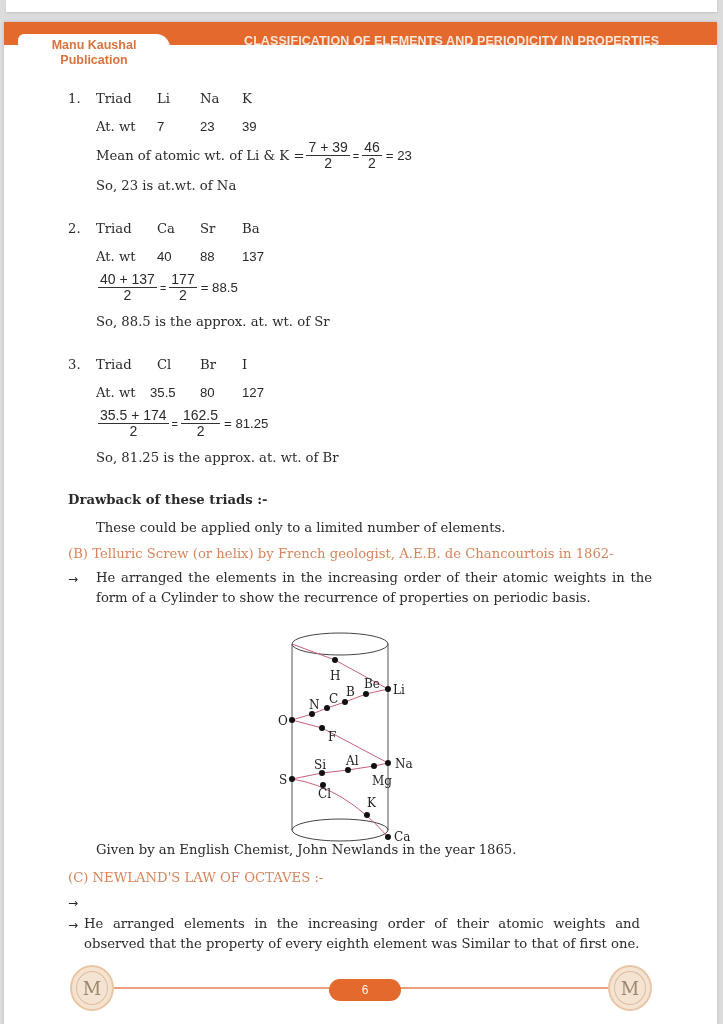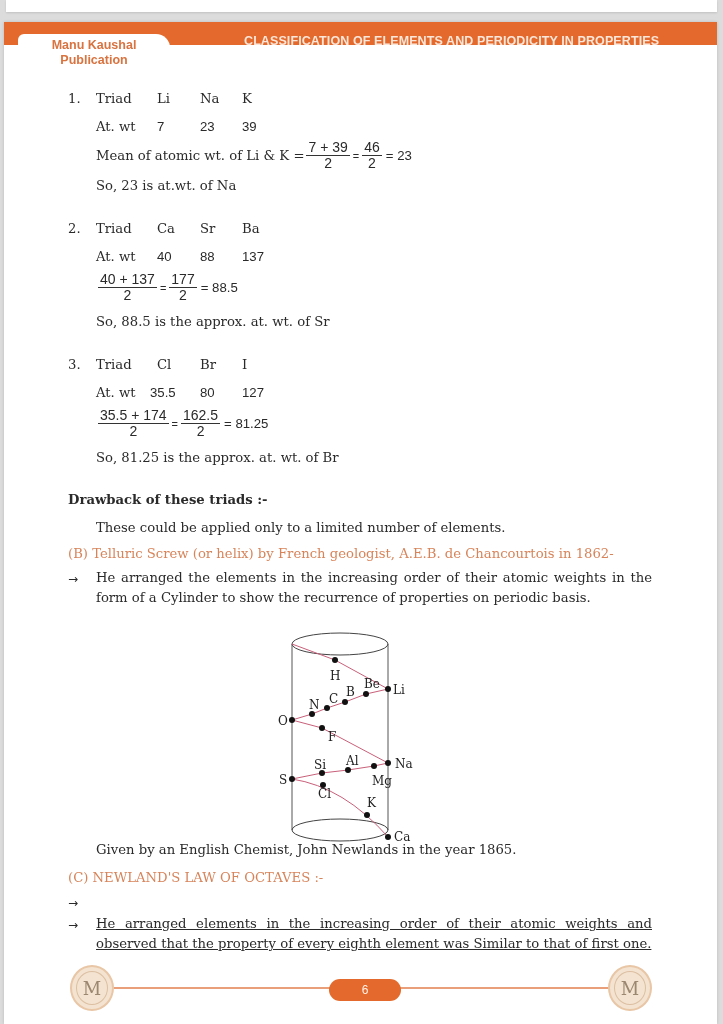--- a/index.html
+++ b/index.html
@@ -244,21 +244,21 @@
         <text x="44" y="176">Cl</text>
         <text x="93" y="185">K</text>
         <text x="120" y="219">Ca</text>
       </g>
     </svg>
 
     <span class="abs orange" style="left:64px;top:848px;">(C)  NEWLAND'S LAW OF OCTAVES :-</span>
     <span class="abs arrow" style="left:64px;top:874px;">→</span>
     <span class="abs" style="left:92px;top:820px;">Given by an English Chemist, John Newlands in the year 1865.</span>
     <span class="abs arrow" style="left:64px;top:896px;">→</span>
-    <div class="para" style="left:92px;top:892px;width:556px;text-decoration:underline;">He arranged elements in the increasing order of their atomic weights and observed that the property of every eighth element was Similar to that of first one.</div>
+    <div class="para" style="left:80px;top:892px;width:556px;">He arranged elements in the increasing order of their atomic weights and observed that the property of every eighth element was Similar to that of first one.</div>
   </div>
 
   <div class="footer-line"></div>
   <div class="seal" style="left:66px;top:943px;">
     <span>M</span>
   </div>
   <div class="seal" style="left:604px;top:943px;">
     <span>M</span>
   </div>
   <div class="page-pill">6</div>

